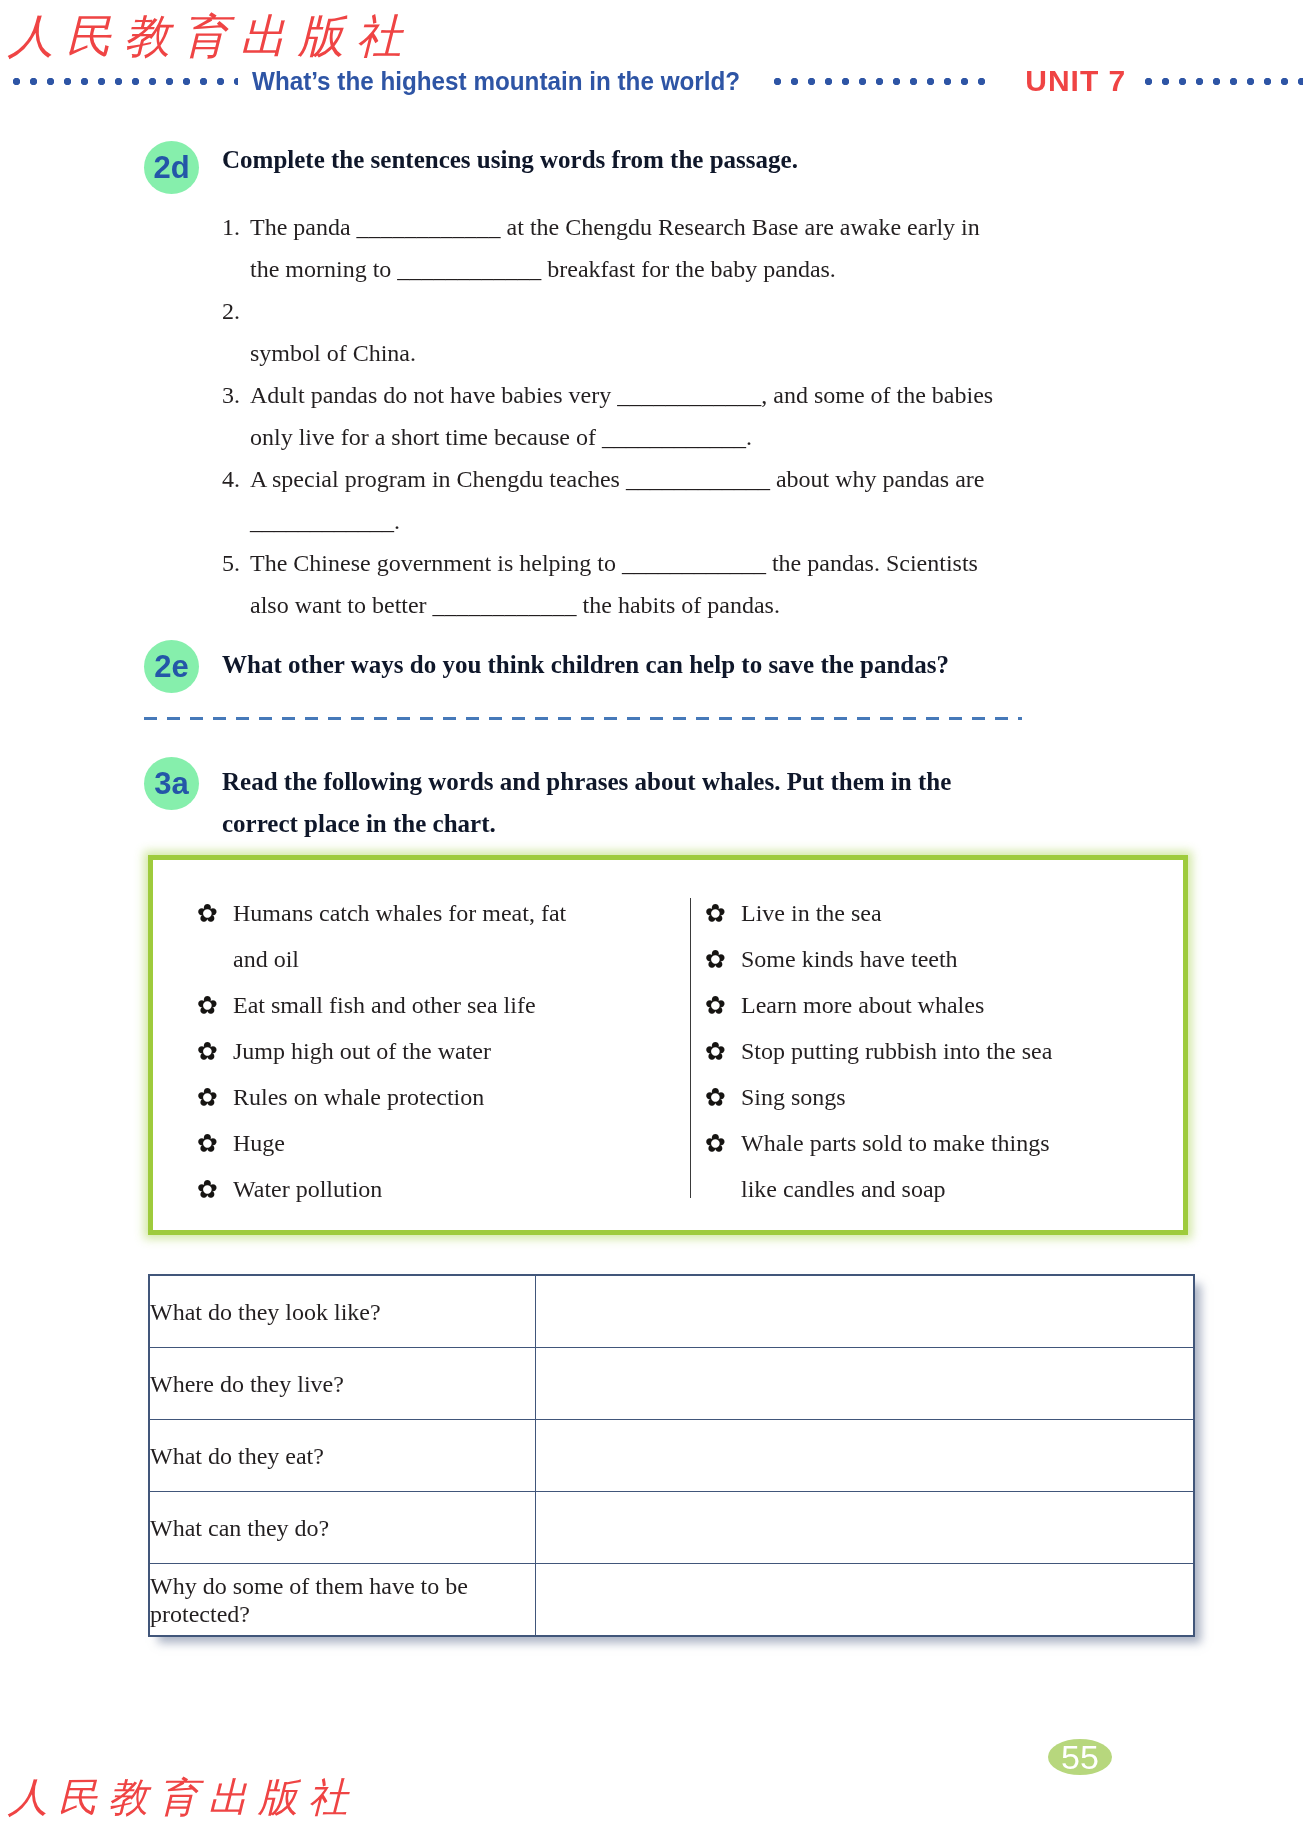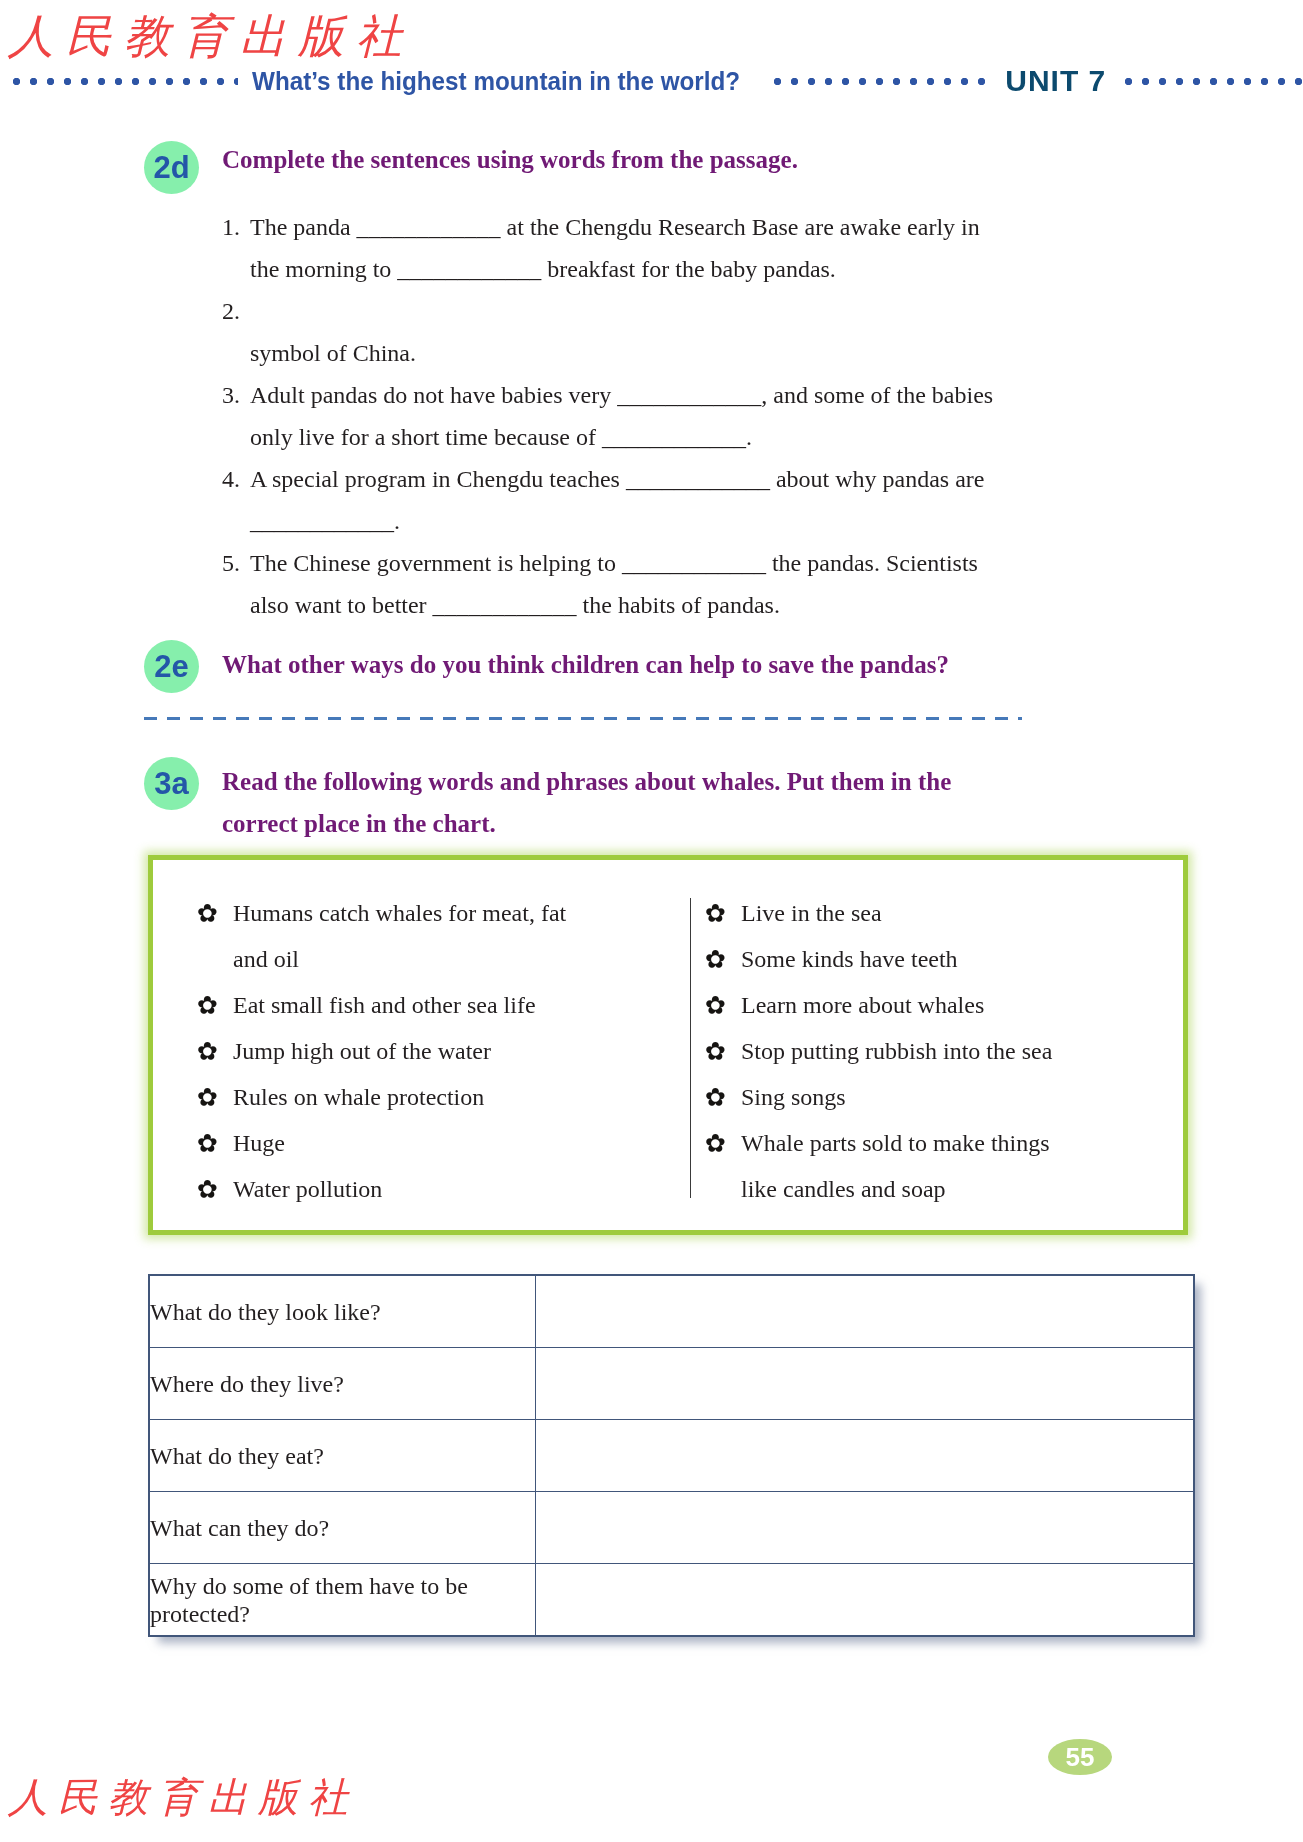--- a/index.html
+++ b/index.html
@@ -27,35 +27,35 @@
   }
   .dots.d1{width:230px;}
   .dots.d2{width:222px;}
   .dots.d3{flex:1;}
   .header-title{
     font-family:"Liberation Sans",sans-serif;font-weight:bold;font-size:25px;
     color:#2e55a5;white-space:nowrap;transform:scaleX(.97);transform-origin:left center;
   }
   .unit-label{
     font-family:"Liberation Sans",sans-serif;font-weight:bold;font-size:30px;
-    color:#0c4a6e;white-space:nowrap;letter-spacing:1px;
+    color:#ef4444;white-space:nowrap;letter-spacing:1px;margin-left:20px;
   }
   
   .badge{
     position:absolute;width:55px;height:53px;border-radius:50%;
     background:#86efac;color:#2456a8;
     font-family:"Liberation Sans",sans-serif;font-weight:bold;font-size:31px;
     display:flex;align-items:center;justify-content:center;
   }
   #badge-2d{left:144px;top:141px;}
   #badge-2e{left:144px;top:640px;}
   #badge-3a{left:144px;top:757px;}
   
   .sec-heading{
-    position:absolute;left:222px;font-weight:bold;font-size:25px;color:#701a75;
+    position:absolute;left:222px;font-weight:bold;font-size:25px;color:#0f172a;
     white-space:nowrap;height:42px;display:flex;align-items:center;
   }
   #h-2d{top:139px;}
   #h-2e{top:644px;}
   #h-3a-1{top:761px;}
   #h-3a-2{top:803px;}
   
   .sentences{position:absolute;left:222px;top:206px;font-size:24px;}
   .s-line{height:42px;display:flex;align-items:center;white-space:nowrap;}
   .s-num{width:28px;flex:0 0 28px;}
@@ -94,21 +94,21 @@
   .ct-q{
     width:385px;flex:0 0 385px;display:flex;align-items:center;
     padding-left:0;box-sizing:border-box;font-size:24px;line-height:28px;
   }
   .ct-q span{white-space:normal;max-width:345px;}
   .ct-a{flex:1;border-left:1.5px solid #41567a;}
   
   .page-badge{
     position:absolute;left:1048px;top:1739px;width:64px;height:36px;border-radius:50%;
     background:#b7d77d;color:#fff;font-family:"Liberation Sans",sans-serif;
-    font-weight:bold;font-size:26px;display:flex;align-items:center;justify-content:center;
+    font-weight:normal;font-size:34px;display:flex;align-items:center;justify-content:center;
   }
 </style>
 </head>
 <body>
 
 <div class="page">
 
   <div class="masthead top">人民教育出版社</div>
 
   <div class="header-line">

